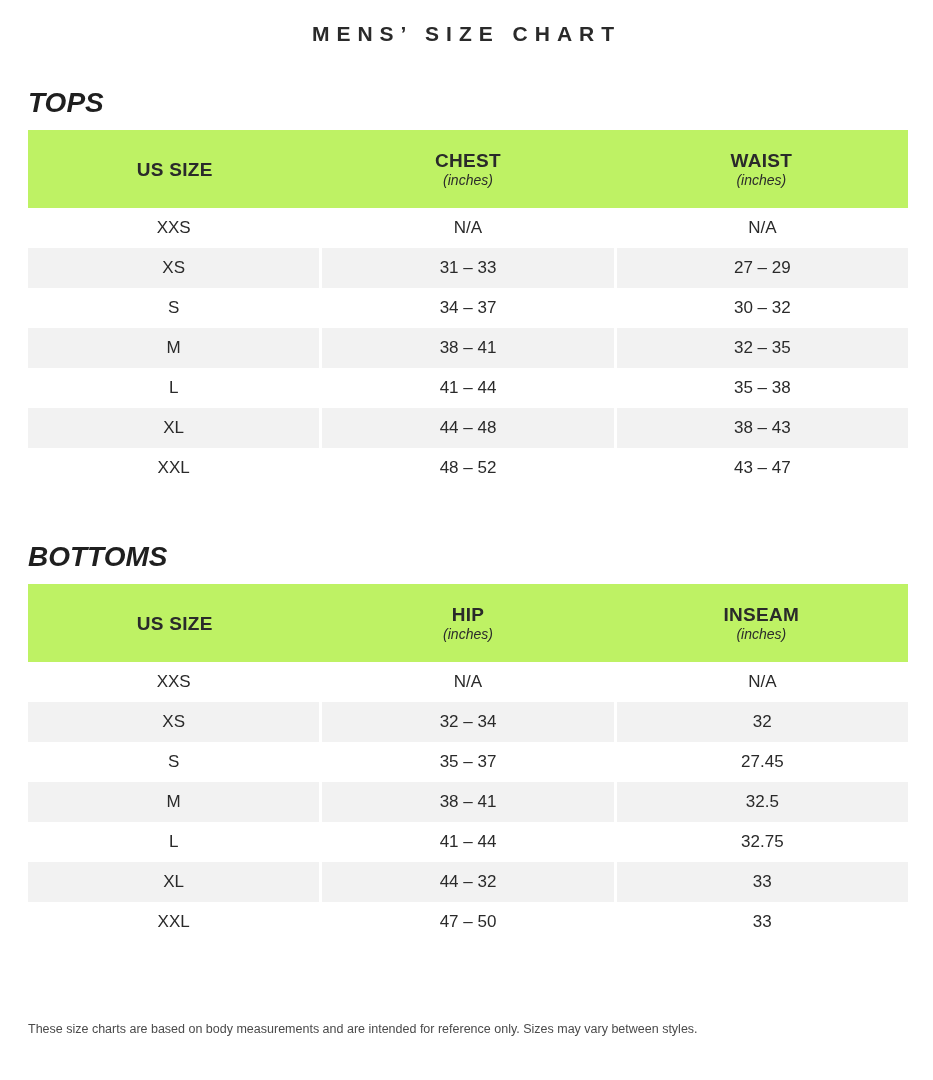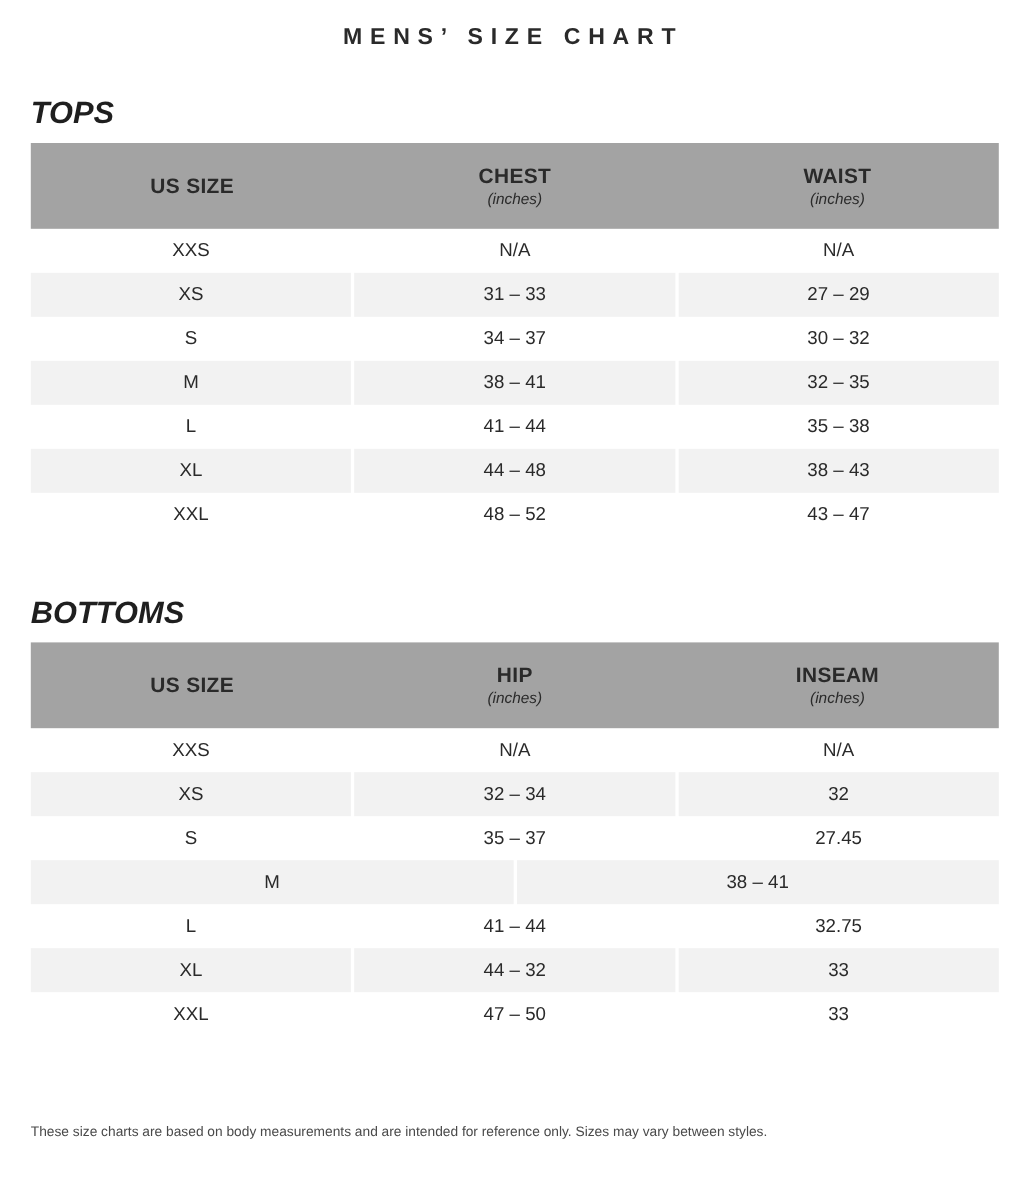--- a/index.html
+++ b/index.html
@@ -34,21 +34,21 @@
     color: #1f1f1f;
     line-height: 26px;
   }
   .section-label.tops    { margin-top: 44px; }
   .section-label.bottoms { margin-top: 56px; }
   .size-table {
     margin-top: 14px;
   }
   .thead {
     height: 78px;
-    background: #a3a3a3;
+    background: #bef264;
     display: flex;
     align-items: stretch;
   }
   .th {
     flex: 1 1 0;
     display: flex;
     flex-direction: column;
     align-items: center;
     justify-content: center;
   }
@@ -178,20 +178,21 @@
       <div class="td">32</div>
     </div>
     <div class="tr">
       <div class="td">S</div>
       <div class="td">35 – 37</div>
       <div class="td">27.45</div>
     </div>
     <div class="tr alt">
       <div class="td">M</div>
       <div class="td">38 – 41</div>
+      <div class="td">32.5</div>
     </div>
     <div class="tr">
       <div class="td">L</div>
       <div class="td">41 – 44</div>
       <div class="td">32.75</div>
     </div>
     <div class="tr alt">
       <div class="td">XL</div>
       <div class="td">44 – 32</div>
       <div class="td">33</div>

